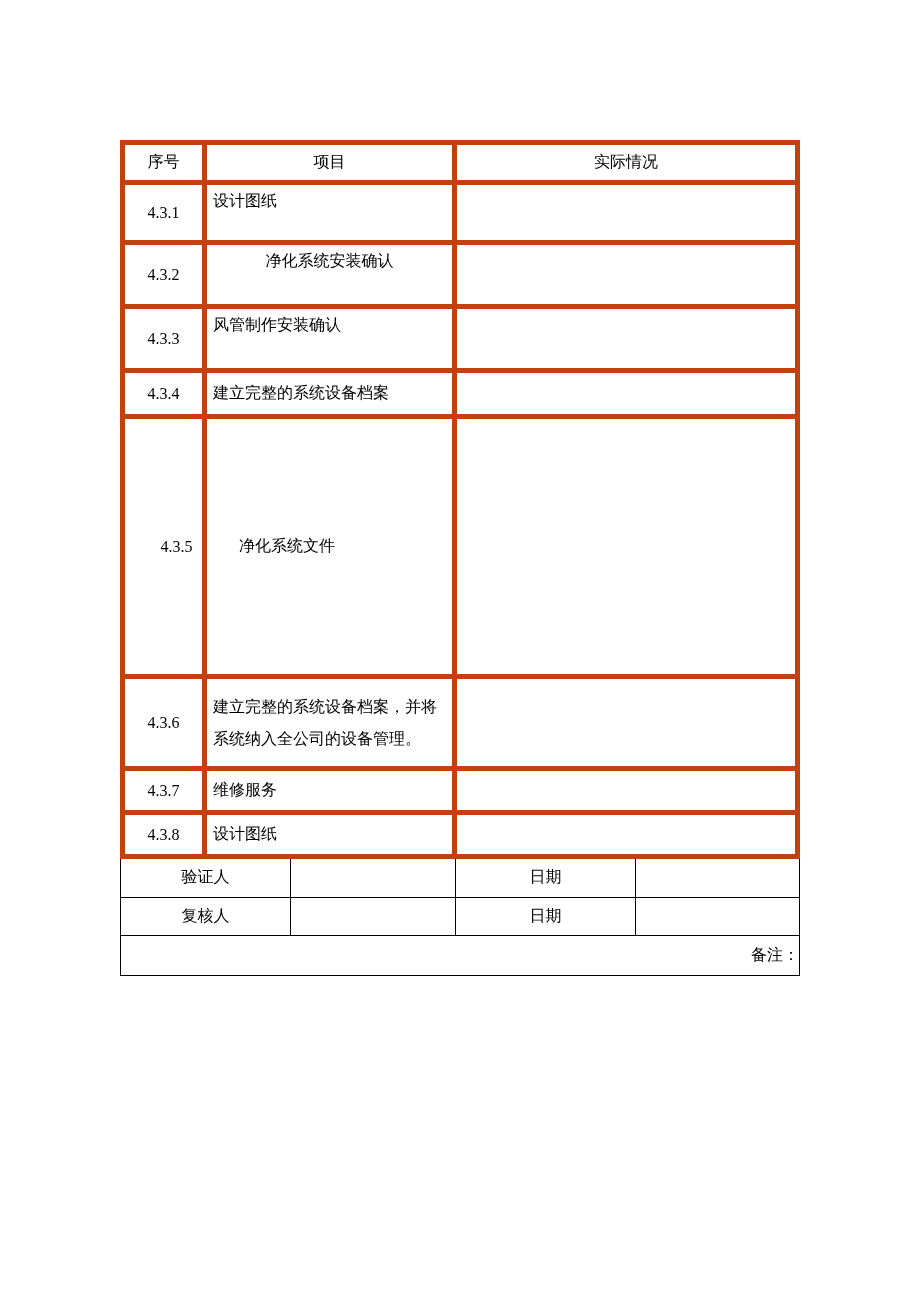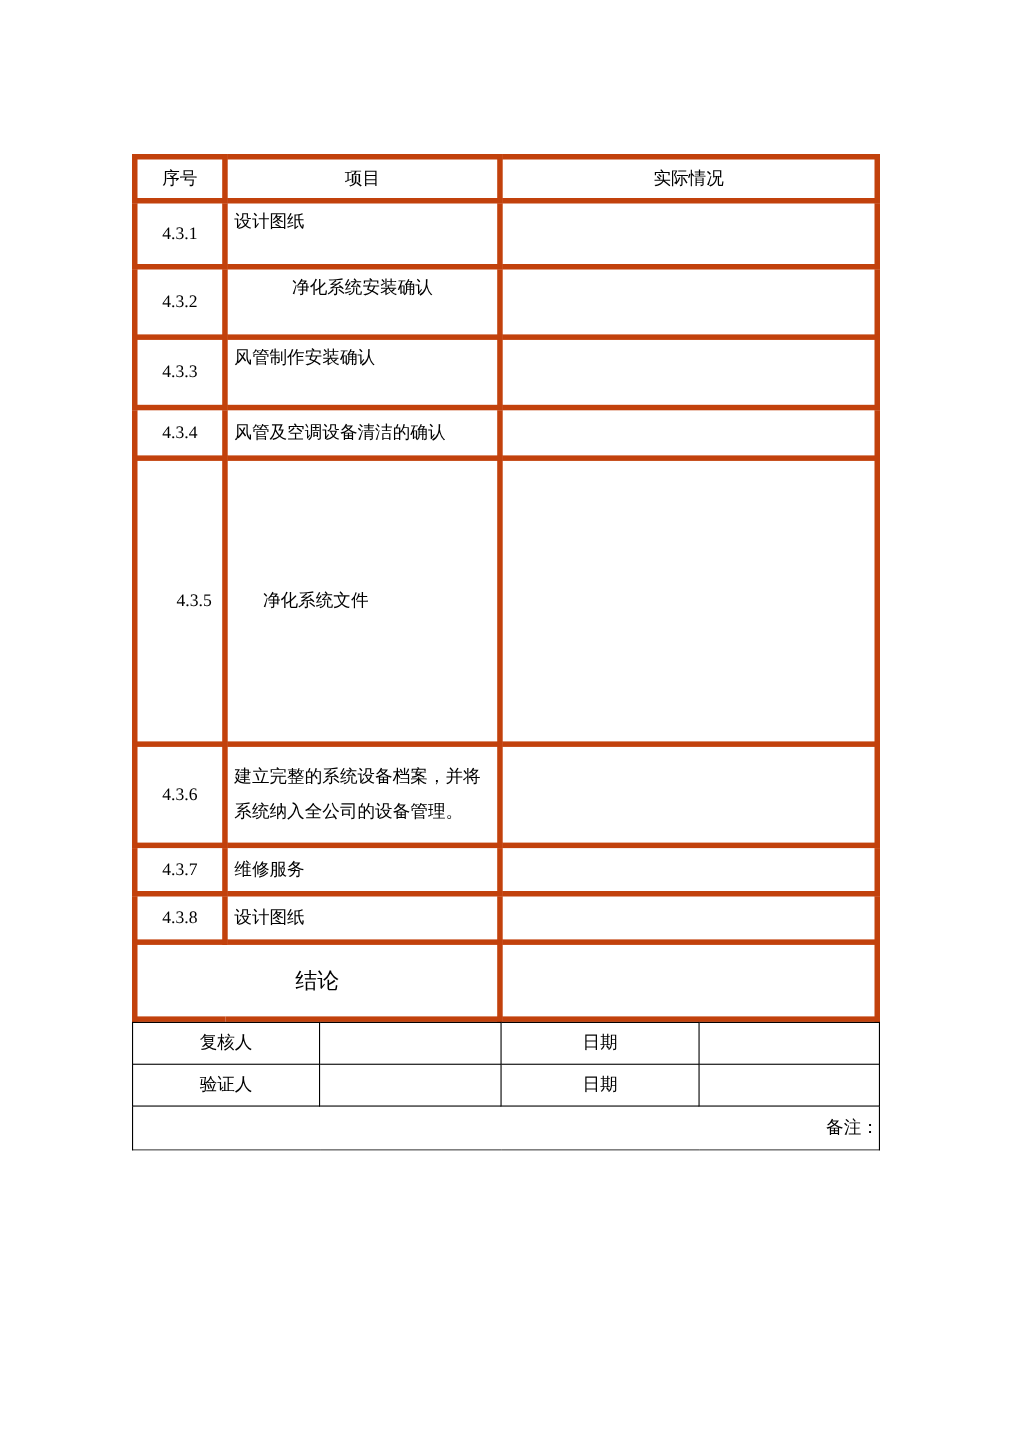--- a/index.html
+++ b/index.html
@@ -127,21 +127,21 @@
     <td class="item-cell">净化系统安装确认</td>
     <td></td>
   </tr>
   <tr class="row-433">
     <td class="seq-cell">4.3.3</td>
     <td class="item-cell">风管制作安装确认</td>
     <td></td>
   </tr>
   <tr class="row-434">
     <td class="seq-cell">4.3.4</td>
-    <td class="item-cell">风管及空调设备清洁的确认</td>
+    <td class="item-cell">建立完整的系统设备档案</td>
     <td></td>
   </tr>
   <tr class="row-435">
     <td class="seq-cell">4.3.5</td>
     <td class="item-cell">净化系统文件</td>
     <td></td>
   </tr>
   <tr class="row-436">
     <td class="seq-cell">4.3.6</td>
     <td class="item-cell">建立完整的系统设备档案，并将系统纳入全公司的设备管理。</td>
@@ -150,46 +150,42 @@
   <tr class="row-437">
     <td class="seq-cell">4.3.7</td>
     <td class="item-cell">维修服务</td>
     <td></td>
   </tr>
   <tr class="row-438">
     <td class="seq-cell">4.3.8</td>
     <td class="item-cell">设计图纸</td>
     <td></td>
   </tr>
-  <tr>
-    <td colspan="2" class="conclusion-cell">结论</td>
-    <td></td>
-  </tr>
 </tbody>
   </table>
 
 <table class="sign-table" style="border-top:none;">
   <colgroup>
     <col class="sign-label">
     <col class="sign-val">
     <col class="date-label">
     <col class="date-val">
   </colgroup>
   <tbody>
       <tr>
+    <td style="border-top:none;">验证人</td>
+    <td style="border-top:none;"></td>
+    <td style="border-top:none;">日期</td>
+    <td style="border-top:none;"></td>
+  </tr>
+  <tr>
     <td>复核人</td>
     <td></td>
     <td>日期</td>
     <td></td>
-  </tr>
-  <tr>
-    <td style="border-top:none;">验证人</td>
-    <td style="border-top:none;"></td>
-    <td style="border-top:none;">日期</td>
-    <td style="border-top:none;"></td>
   </tr>
   <tr class="note-row">
     <td colspan="4">
       <span>备注：</span><span></span>
     </td>
   </tr>
 </tbody>
   </table>
 
 </body></html>

